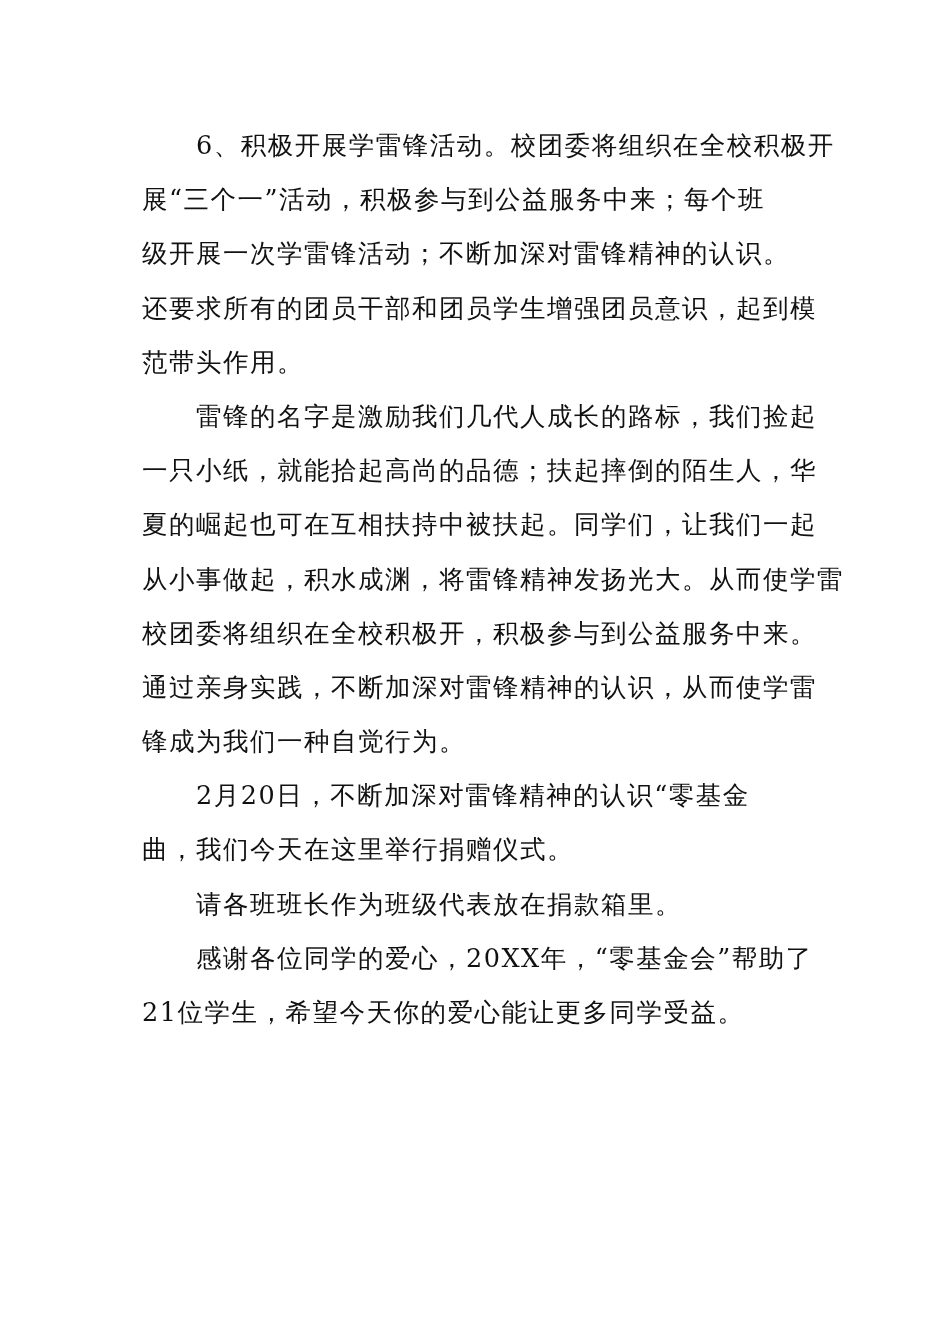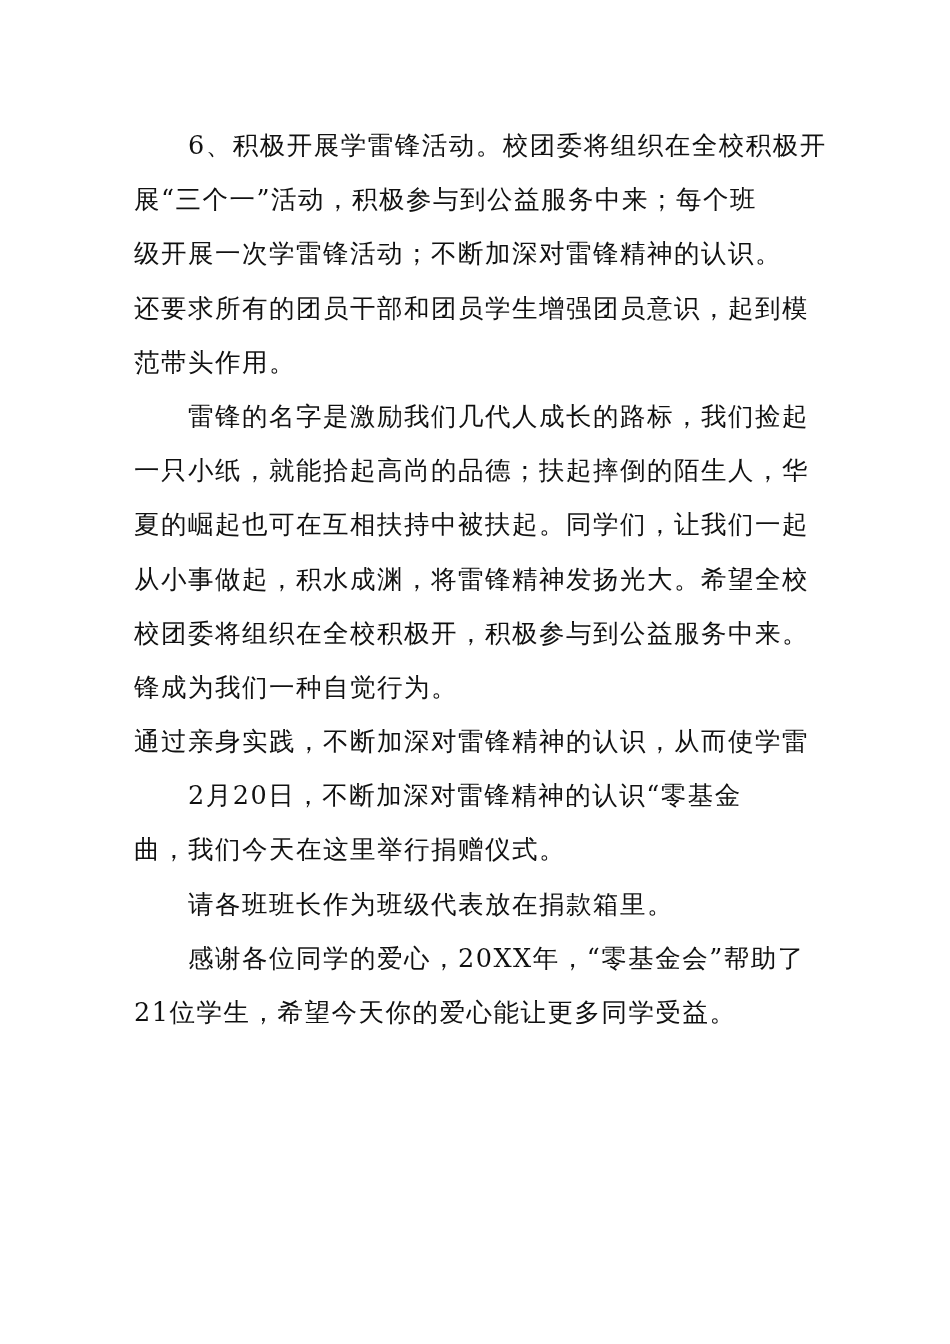--- a/index.html
+++ b/index.html
@@ -10,21 +10,21 @@
     body {
       width: 950px;
       height: 1344px;
       position: relative;
       overflow: hidden;
       font-family: "DejaVu Serif", "Liberation Serif", serif;
       color: #111111;
     }
     .page {
       position: absolute;
-      left: 134px;
+      left: 142px;
       top: 118px;
       width: 662px;
     }
     .line {
       height: 54.2px;
       line-height: 54.2px;
       font-size: 25.5px;
       white-space: nowrap;
       letter-spacing: 1.5px;
     }
@@ -41,24 +41,24 @@
     <div class="line">展“三个一”活动，积极参与到公益服务中来；每个班</div>
     <div class="line">级开展一次学雷锋活动；不断加深对雷锋精神的认识。</div>
     <div class="line">还要求所有的团员干部和团员学生增强团员意识，起到模</div>
     <div class="line">范带头作用。</div>
   </div>
 
   <div>
     <div class="line indent">雷锋的名字是激励我们几代人成长的路标，我们捡起</div>
     <div class="line">一只小纸，就能拾起高尚的品德；扶起摔倒的陌生人，华</div>
     <div class="line">夏的崛起也可在互相扶持中被扶起。同学们，让我们一起</div>
-    <div class="line">从小事做起，积水成渊，将雷锋精神发扬光大。希望全校</div>
+    <div class="line">从小事做起，积水成渊，将雷锋精神发扬光大。从而使学雷</div>
     <div class="line">校团委将组织在全校积极开，积极参与到公益服务中来。</div>
+    <div class="line">通过亲身实践，不断加深对雷锋精神的认识，从而使学雷</div>
     <div class="line">锋成为我们一种自觉行为。</div>
-    <div class="line">通过亲身实践，不断加深对雷锋精神的认识，从而使学雷</div>
   </div>
 
   <div>
     <div class="line indent">2月20日，不断加深对雷锋精神的认识“零基金</div>
     <div class="line">曲，我们今天在这里举行捐赠仪式。</div>
   </div>
 
   <div>
     <div class="line indent">请各班班长作为班级代表放在捐款箱里。</div>
   </div>

